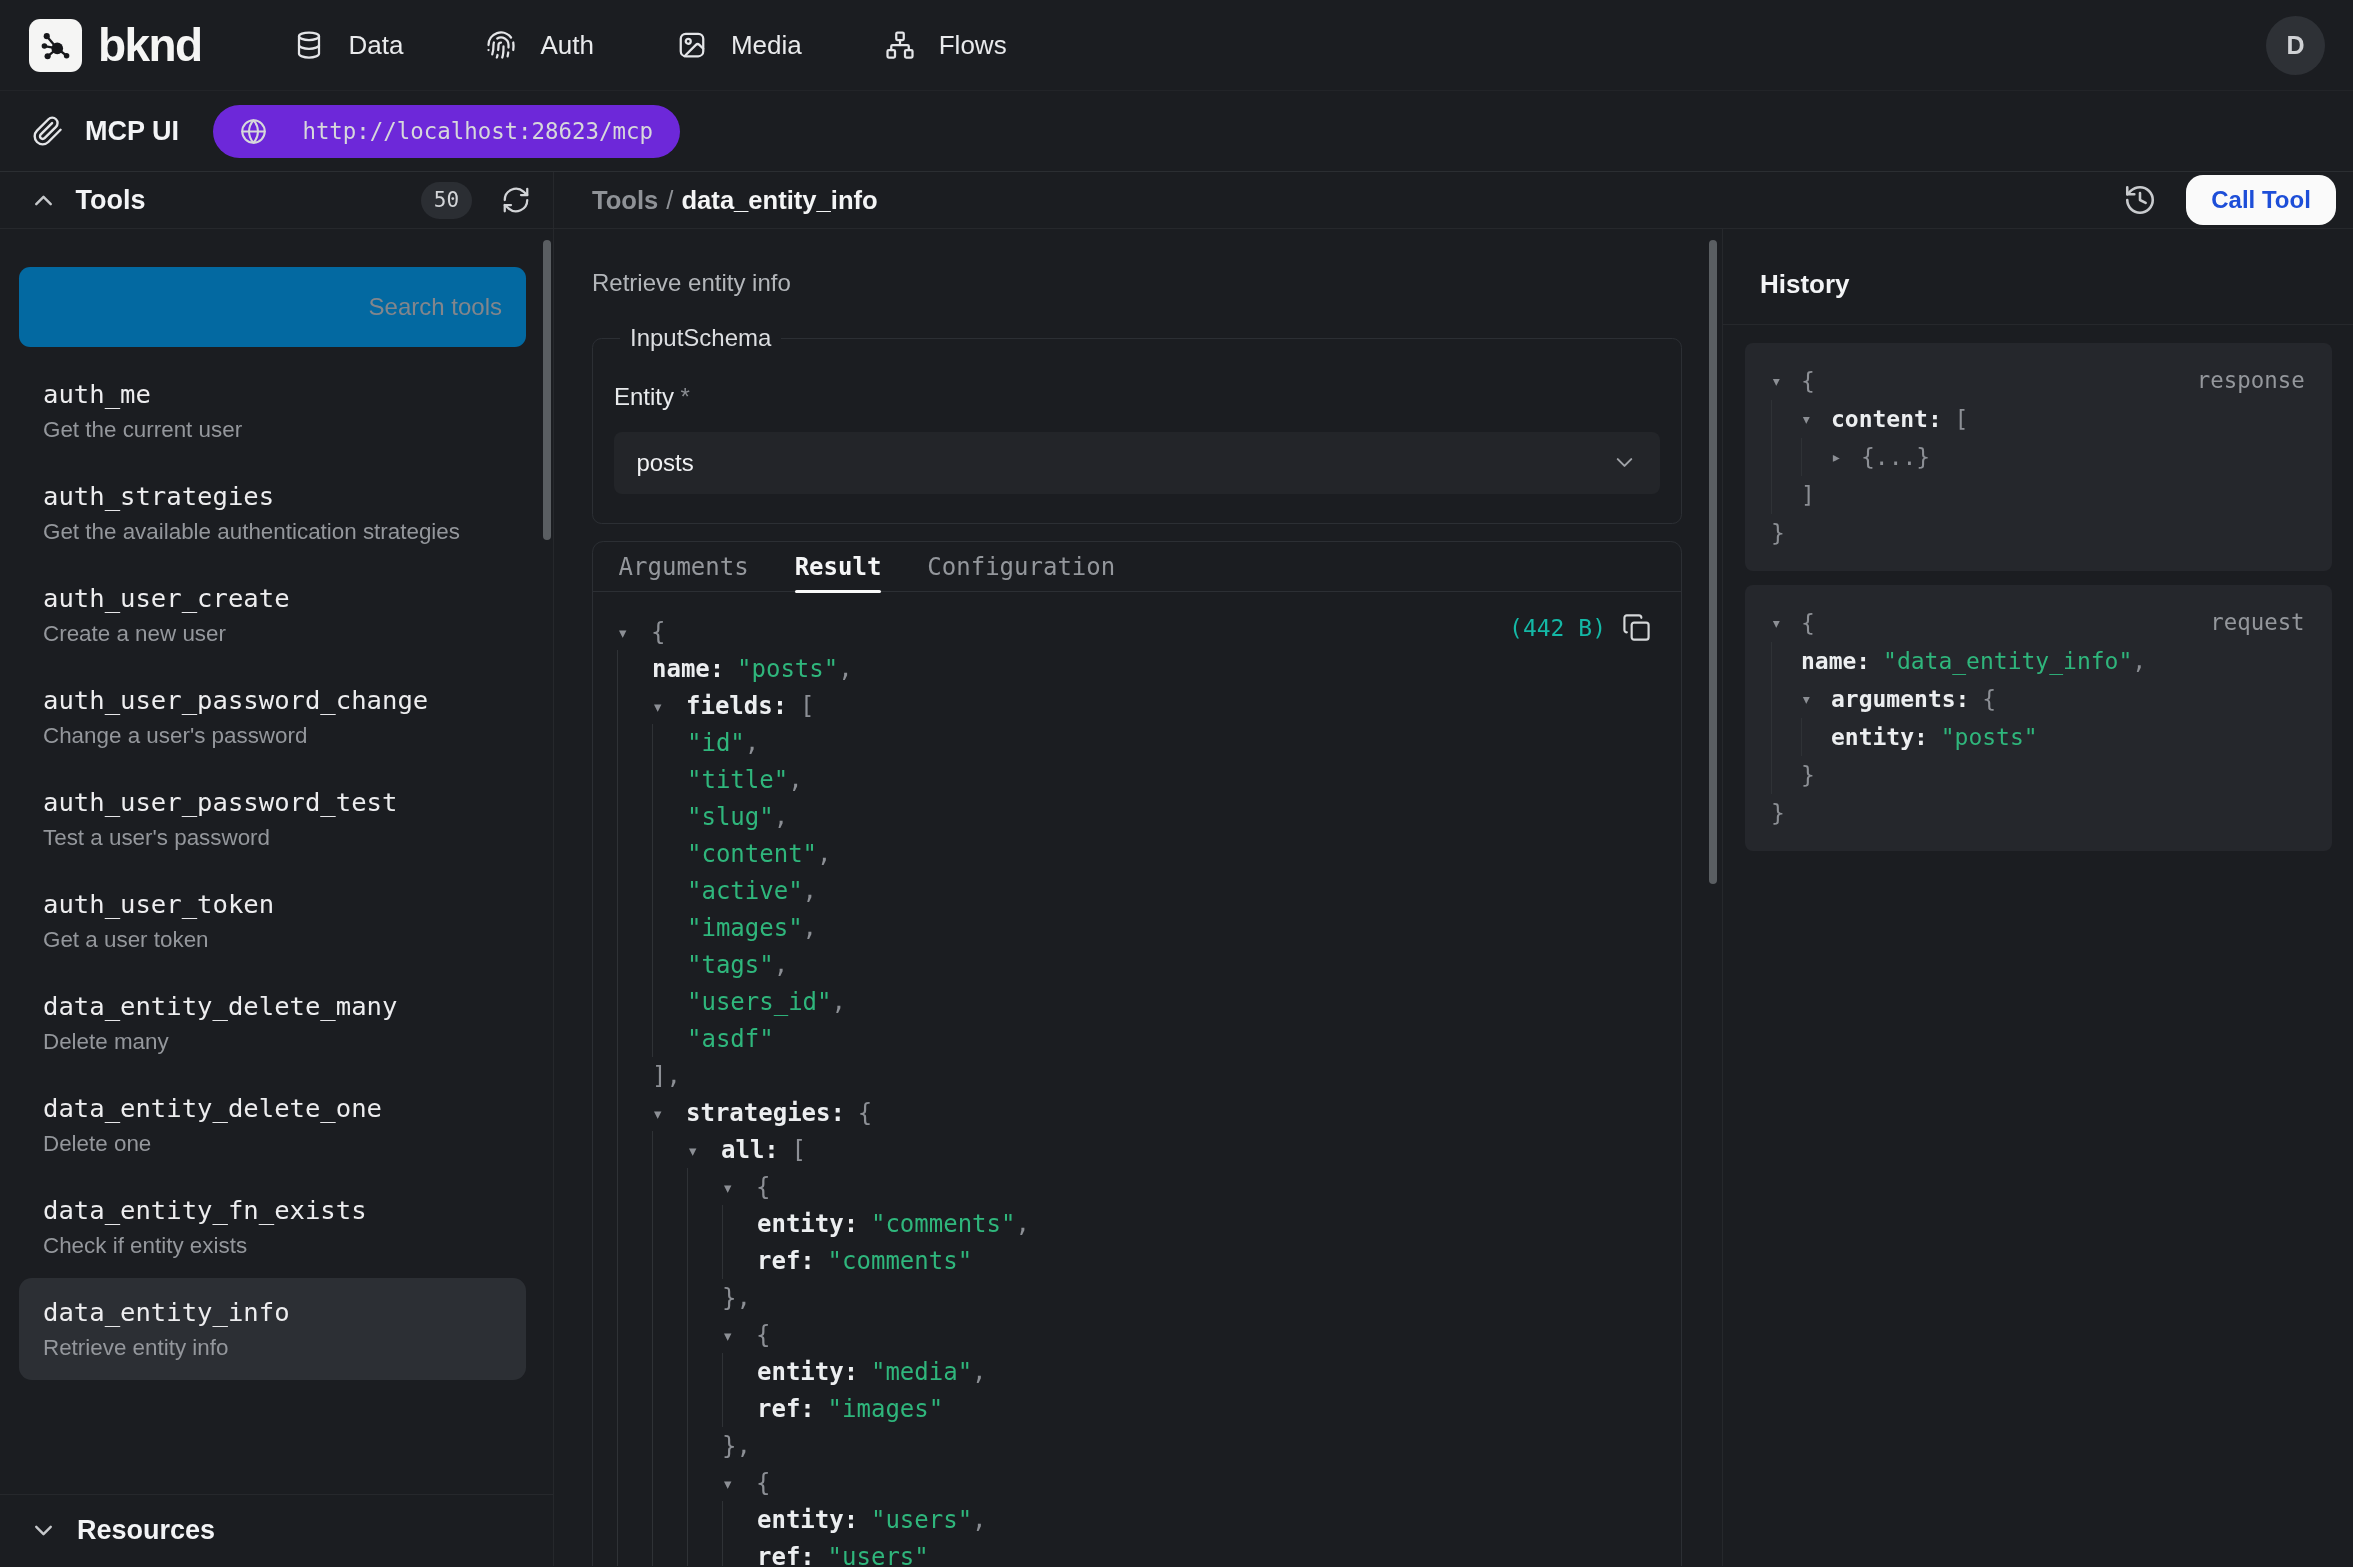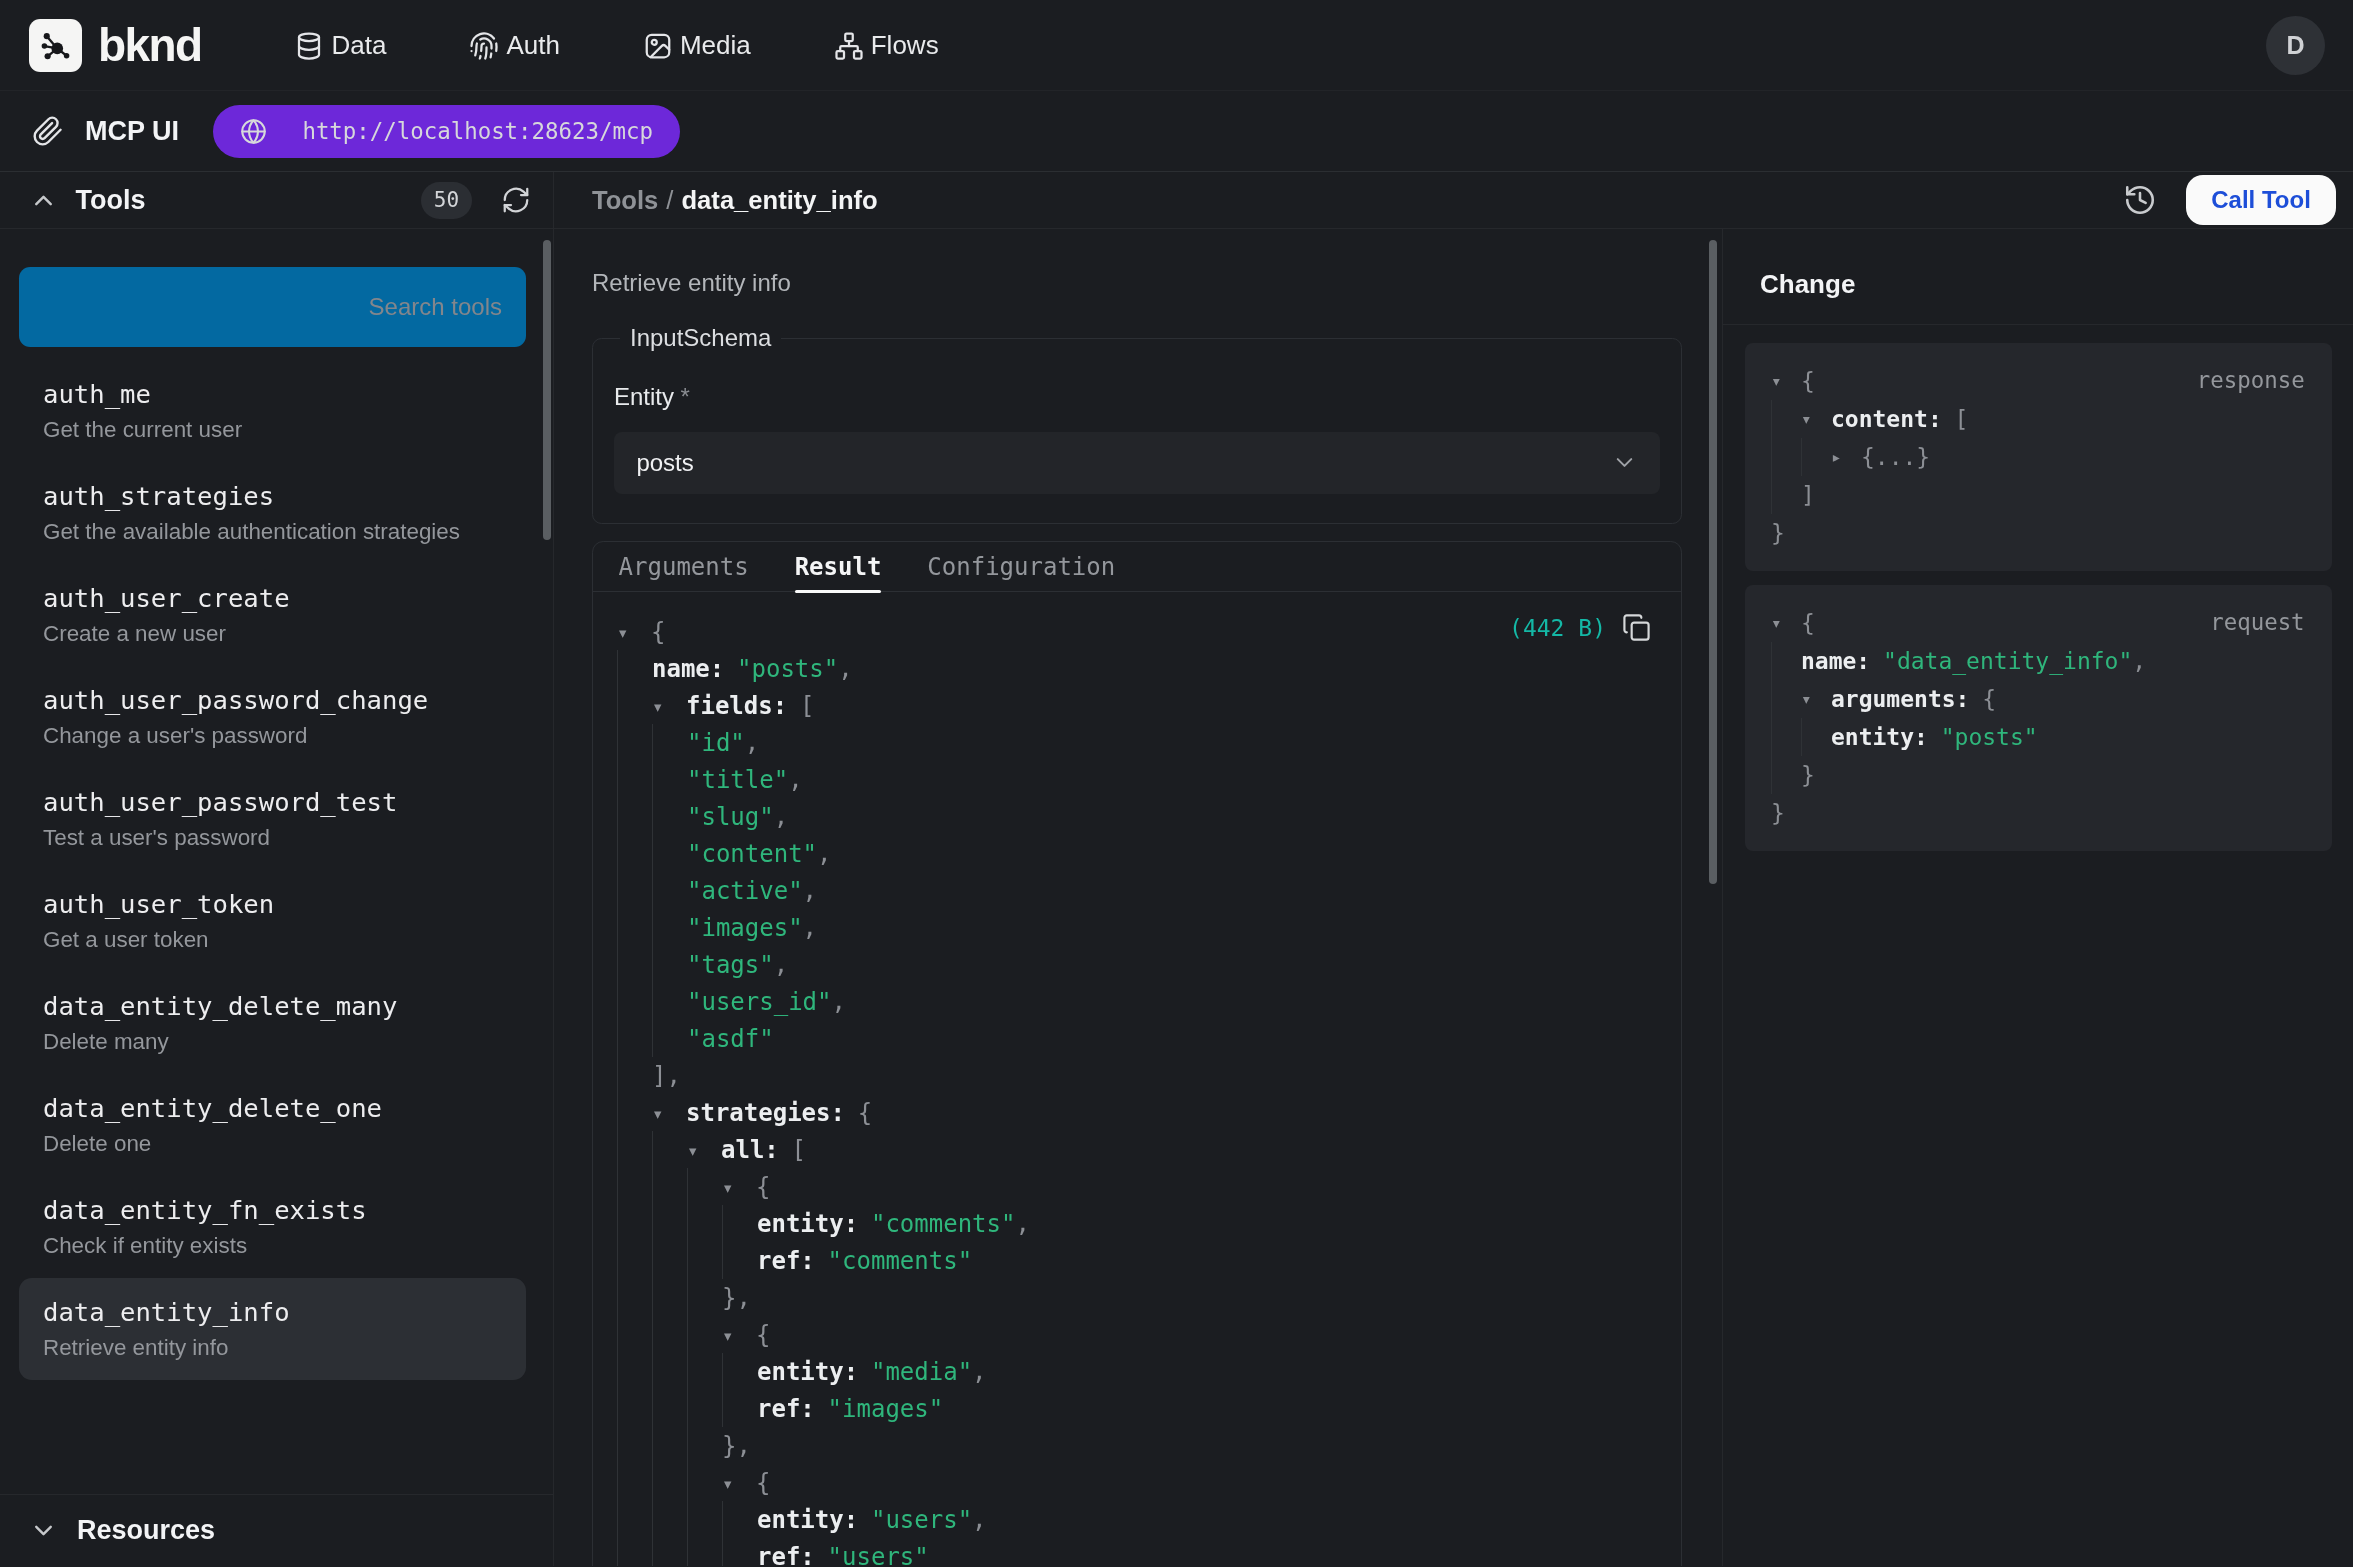--- a/index.html
+++ b/index.html
@@ -17,21 +17,21 @@
     height: 91px; display: flex; align-items: center;
     padding: 0 29px; border-bottom: 1.6px solid #222428;
   }
   .brand { display: flex; align-items: center; gap: 16px; cursor: pointer; }
   .brand-badge {
     width: 53px; height: 53px; background: #f5f5f4; border-radius: 11.2px;
     display: flex; align-items: center; justify-content: center;
   }
   .brand-name { font-size: 46px; font-weight: 800; letter-spacing: -1.6px; color: #f5f5f4; }
   .nav-items { display: flex; gap: 83px; margin-left: 93px; }
-  .nav-item { display: flex; align-items: flex-end; gap: 7px; color: #e9eaec; font-size: 26px; cursor: pointer; }
+  .nav-item { display: flex; align-items: flex-start; gap: 24px; color: #e9eaec; font-size: 26px; cursor: pointer; }
   .nav-item .icon { color: #e4e5e8; }
   .avatar {
     margin-left: auto; width: 59px; height: 59px; border-radius: 50%;
     background: #2e3136; color: #d0d2d5; font-size: 25px; font-weight: 600;
     display: flex; align-items: center; justify-content: center; cursor: pointer;
   }
 
   
   .mcp-bar { height: 81px; display: flex; align-items: center; padding: 0 32px; border-bottom: 1.6px solid #2b2e32; }
   .mcp-bar .icon { color: #e4e5e8; margin-right: 21px; }
@@ -406,21 +406,21 @@
                   <div class="json-line"><span class="guide"></span><span class="guide"></span><span class="guide"></span><span class="arrow">▾</span><span class="seg-p">{</span></div>
                   <div class="json-line"><span class="guide"></span><span class="guide"></span><span class="guide"></span><span class="guide"></span><span class="seg-key">entity:</span><span class="seg-str">"users"</span><span class="seg-p">,</span></div>
                   <div class="json-line"><span class="guide"></span><span class="guide"></span><span class="guide"></span><span class="guide"></span><span class="seg-key">ref:</span><span class="seg-str">"users"</span></div>
                 </div>
             </div>
           </div>
           <div class="v-thumb main-thumb"></div>
         </div>
 
         <aside class="history">
-          <div class="history-title">Change</div>
+          <div class="history-title">History</div>
           <div class="history-cards">
               <div class="history-card">
                 <span class="history-badge">response</span>
                 <div>
                   <div class="json-line"><span class="arrow">▾</span><span class="seg-p">{</span></div>
                   <div class="json-line"><span class="guide"></span><span class="arrow">▾</span><span class="seg-key">content:</span><span class="seg-p">[</span></div>
                   <div class="json-line"><span class="guide"></span><span class="guide"></span><span class="arrow">▸</span><span class="seg-p">{...}</span></div>
                   <div class="json-line"><span class="guide"></span><span class="seg-p">]</span></div>
                   <div class="json-line"><span class="seg-p">}</span></div>
                 </div>

